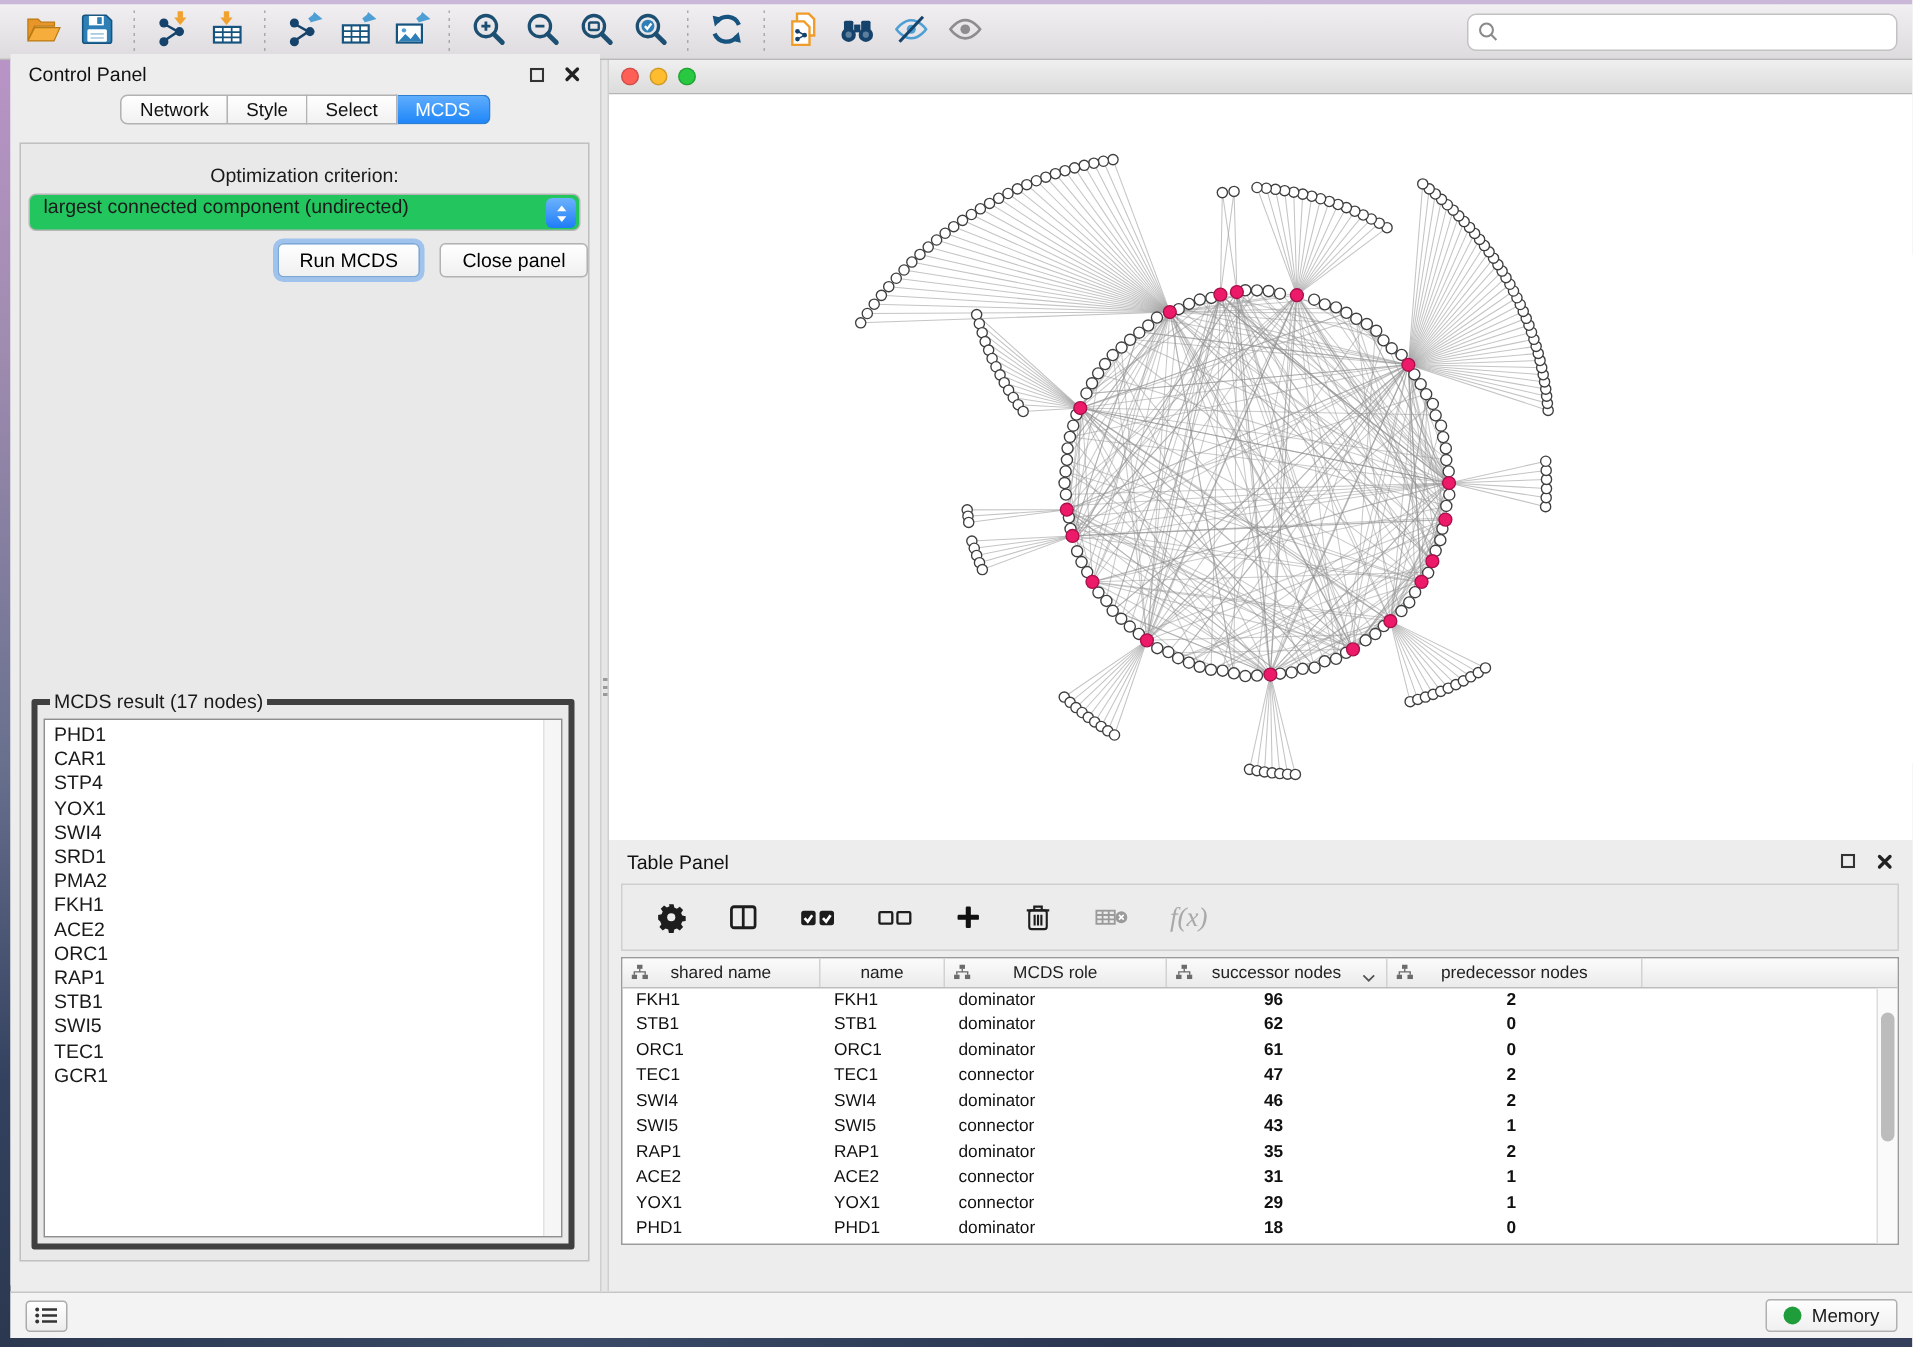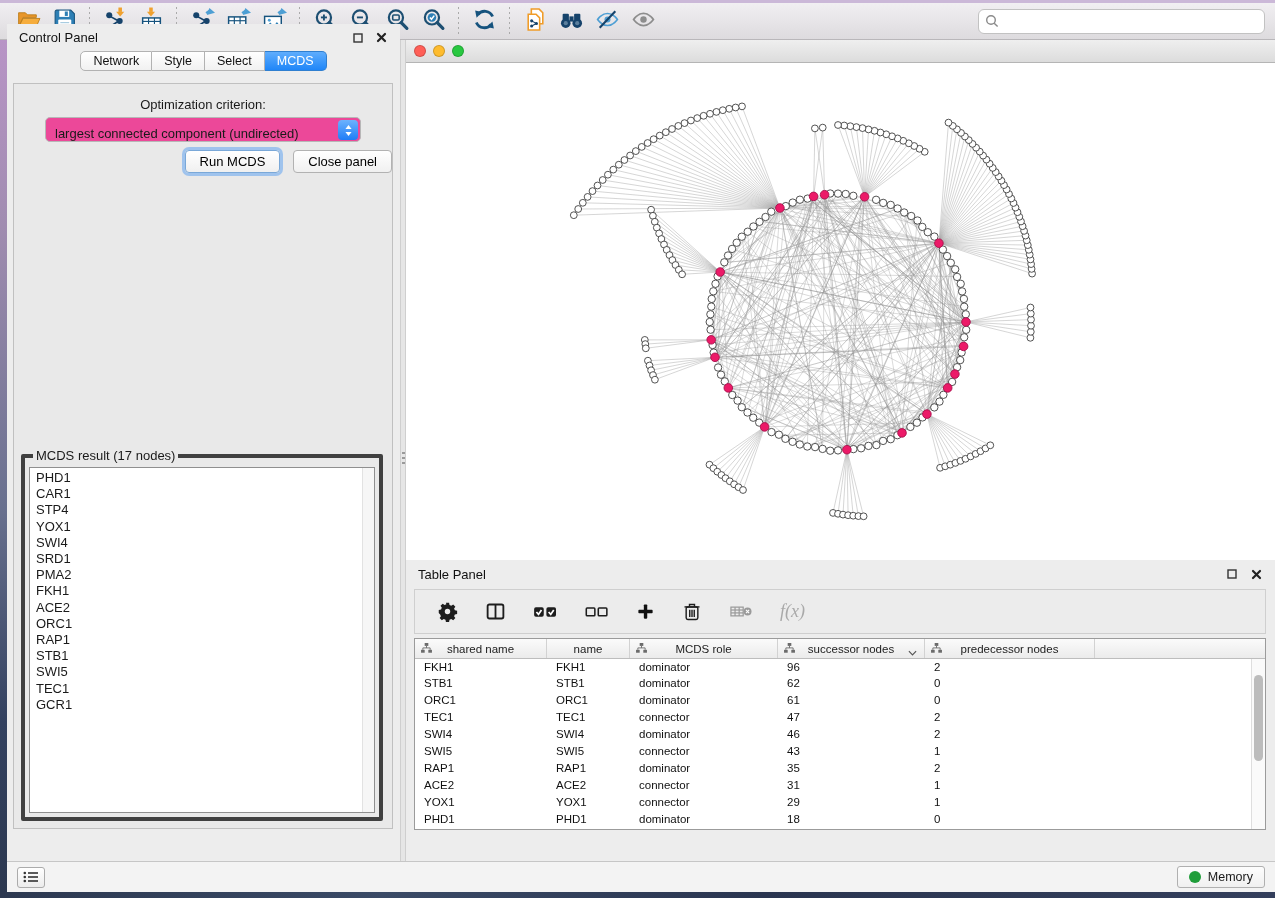--- a/index.html
+++ b/index.html
@@ -33,29 +33,29 @@
 
   
   .seg { display:inline-flex; }
   .seg .seg-btn { border:1px solid #b2b2b2; border-left-width:0; background:linear-gradient(#ffffff,#f1f1f1);
     padding:2px 12px; font-size:12.5px; color:#111; cursor:pointer; white-space:nowrap; }
   .seg .seg-btn:first-child { border-left-width:1px; border-radius:5px 0 0 5px; }
   .seg .seg-btn:last-child { border-radius:0 5px 5px 0; }
   .seg .seg-btn.active { background:linear-gradient(#5fadfd,#1f86f8); border-color:#2f7fd0; color:#fff; }
 
   
-  .control-panel { position:absolute; left:7px; top:24px; width:393px; height:821px; background:#ededed; }
+  .control-panel { position:absolute; left:7px; top:36px; width:393px; height:821px; background:#ededed; }
   .cp-header { height:27px; display:flex; align-items:center; padding:0 12px; }
   .cp-header .icons { margin-left:auto; display:flex; gap:9px; align-items:center; }
   .cp-tabs { height:30px; display:flex; justify-content:center; align-items:flex-start; }
   .cp-content { position:absolute; left:6px; right:7px; top:59px; height:746px;
     background:#e9e9e9; border:1px solid #c0c0c0; }
   .opt-label { position:absolute; top:13px; left:0; right:0; text-align:center; font-size:13px; }
-  .opt-select { position:absolute; top:33px; left:50%; transform:translateX(-50%); width:316px; height:25px;
-    background:#ec4899; border:1px solid #b7b7b7; border-radius:5px; display:flex; align-items:flex-end;
+  .opt-select { position:absolute; top:33px; left:50%; transform:translateX(-50%); width:368px; height:25px;
+    background:#22c55e; border:1px solid #b7b7b7; border-radius:5px; display:flex; align-items:flex-start;
     padding:0 26px 0 9px; font-size:13px; cursor:pointer; }
   .opt-select .stepper { position:absolute; right:2px; top:2px; width:20px; height:20px; border-radius:4px;
     background:linear-gradient(#6cb2fd,#1f7df7); display:flex; align-items:center; justify-content:center; }
   .cp-buttons { position:absolute; top:66px; left:0; right:0; display:flex; justify-content:flex-end; gap:13px; }
   .btn { background:linear-gradient(#ffffff,#f0f0f0); border:1px solid #b2b2b2; border-radius:4px;
     padding:3px 14px; font-size:13px; cursor:pointer; }
   .btn.focused { box-shadow:0 0 0 3px rgba(110,170,240,.6); border-color:#7aa8d8; }
   .mcds-box { position:absolute; left:7px; right:9px; top:364px; bottom:7px; border:4px solid #404040;
     border-radius:2px; padding:4px; }
   .mcds-box legend { font-size:13px; padding:0 3px; margin-left:4px; }
@@ -90,21 +90,21 @@
   .fx { font-family:"Liberation Serif","DejaVu Serif",serif; font-style:italic; font-size:18px; color:#a9a9a9; }
   .tbl { position:absolute; left:8px; right:9px; top:78px; height:192px; background:#fff; border:1px solid #9b9b9b; overflow:hidden; }
   .tbl-head { display:flex; height:20px; background:linear-gradient(#fbfbfb,#ebebeb); border-bottom:1px solid #bdbdbd; }
   .th { position:relative; border-right:1px solid #d2d2d2; font-size:11.5px; color:#222;
     display:flex; align-items:center; justify-content:center; cursor:pointer; }
   .th .hicon { position:absolute; left:6px; top:4px; }
   .th .chev { position:absolute; right:7px; top:7px; }
   .tbl-body { position:absolute; left:0; right:14px; top:20px; bottom:0; }
   .tr { display:flex; height:16.9px; cursor:default; }
   .td { font-size:11.5px; color:#111; padding:1.5px 8px 0 9px; white-space:nowrap; overflow:hidden; }
-  .td.num { text-align:left; padding-right:14px; }
+  .td.num { text-align:center; padding-right:14px;font-weight:bold; }
   .tbl-scroll { position:absolute; right:0; top:20px; bottom:0; width:14px; background:#fafafa; border-left:1px solid #dedede; }
   .tbl-thumb { position:absolute; left:2px; width:9px; top:16px; height:86px; background:#bcbcbc; border-radius:5px; cursor:grab; }
   .tp-tabs { position:absolute; left:0; right:0; top:273px; display:flex; justify-content:center; }
 
   
   .status-bar { position:absolute; left:7px; top:861px; width:1268px; height:31px; background:#f3f3f3;
     border-top:1px solid #c6c6c6; display:flex; align-items:center; padding:0 10px; }
   .list-btn { width:28px; height:21px; border:1px solid #ababab; border-radius:3px;
     background:linear-gradient(#fff,#ececec); display:flex; align-items:center; justify-content:center; cursor:pointer; }
   .mem-btn { margin-left:auto; display:flex; align-items:center; gap:7px; border:1px solid #b0b0b0; border-radius:3px;

